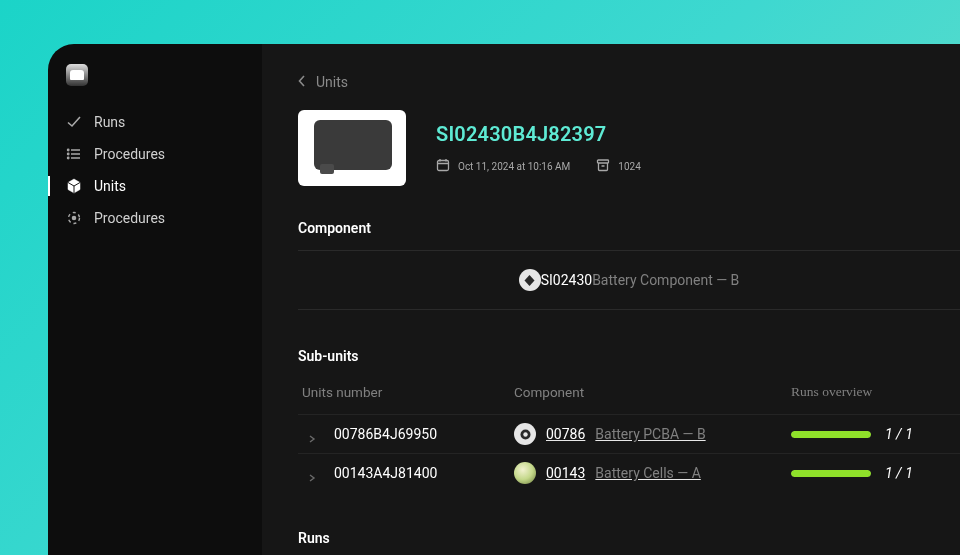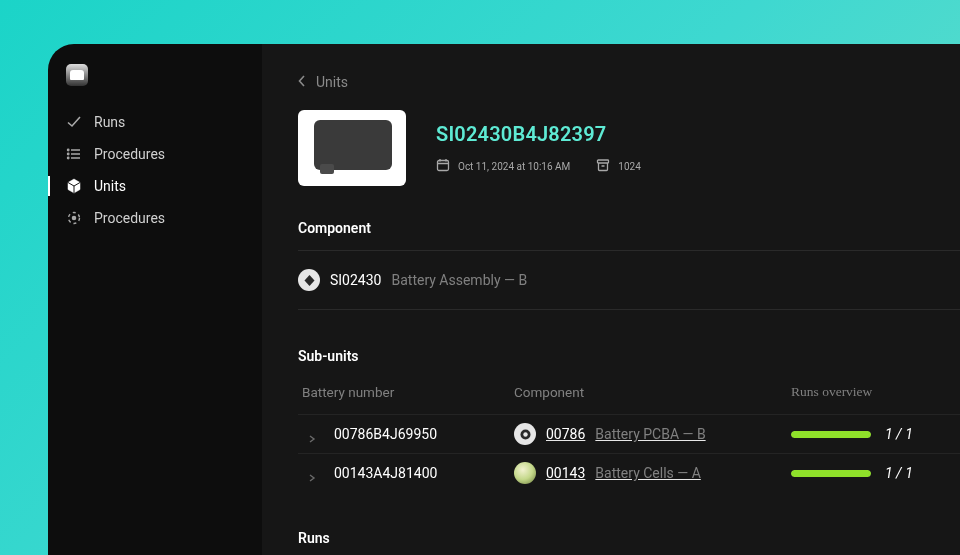--- a/index.html
+++ b/index.html
@@ -130,22 +130,22 @@
     margin-bottom: 14px;
   }
   .divider {
     height: 1px;
     background: #2a2a2a;
     margin-right: 0;
   }
   .component-row {
     display: flex;
     align-items: center;
-    gap: 10px;
     padding: 18px 0;
+    justify-content: center;
   }
   .comp-icon {
     width: 22px; height: 22px;
     border-radius: 50%;
     background: #e6e6e6;
     display: flex; align-items: center; justify-content: center;
     flex-shrink: 0;
   }
   .comp-icon svg { width: 13px; height: 13px; }
   .comp-icon.cells {
@@ -285,29 +285,29 @@
     <div class="section">
       <div class="section-title">Component</div>
       <div class="divider"></div>
       <div class="component-row">
         <div class="comp-icon">
           <svg viewBox="0 0 13 13">
               <path d="M6.5 1 L11.5 6.5 L6.5 12 L1.5 6.5 Z" fill="#2a2a2a"></path>
             </svg>
         </div>
         <span class="comp-code">SI02430</span>
-        <span class="comp-name">Battery Assembly — B</span>
+        <span class="comp-name">Battery Component — B</span>
       </div>
       <div class="divider"></div>
     </div>
 
     <div class="section">
       <div class="section-title">Sub-units</div>
       <div class="table-head">
-        <div class="col-serial">Battery number</div>
+        <div class="col-serial">Units number</div>
         <div class="col-comp">Component</div>
         <div class="col-runs">Runs overview</div>
       </div>
 
       <div class="table-row">
         <div class="row-serial">
           <span class="chev">
             <svg viewBox="0 0 8 8" fill="none" stroke="#6a6a6a" stroke-width="1.4">
                 <path d="M2 1 L6 4 L2 7"></path>
               </svg>

